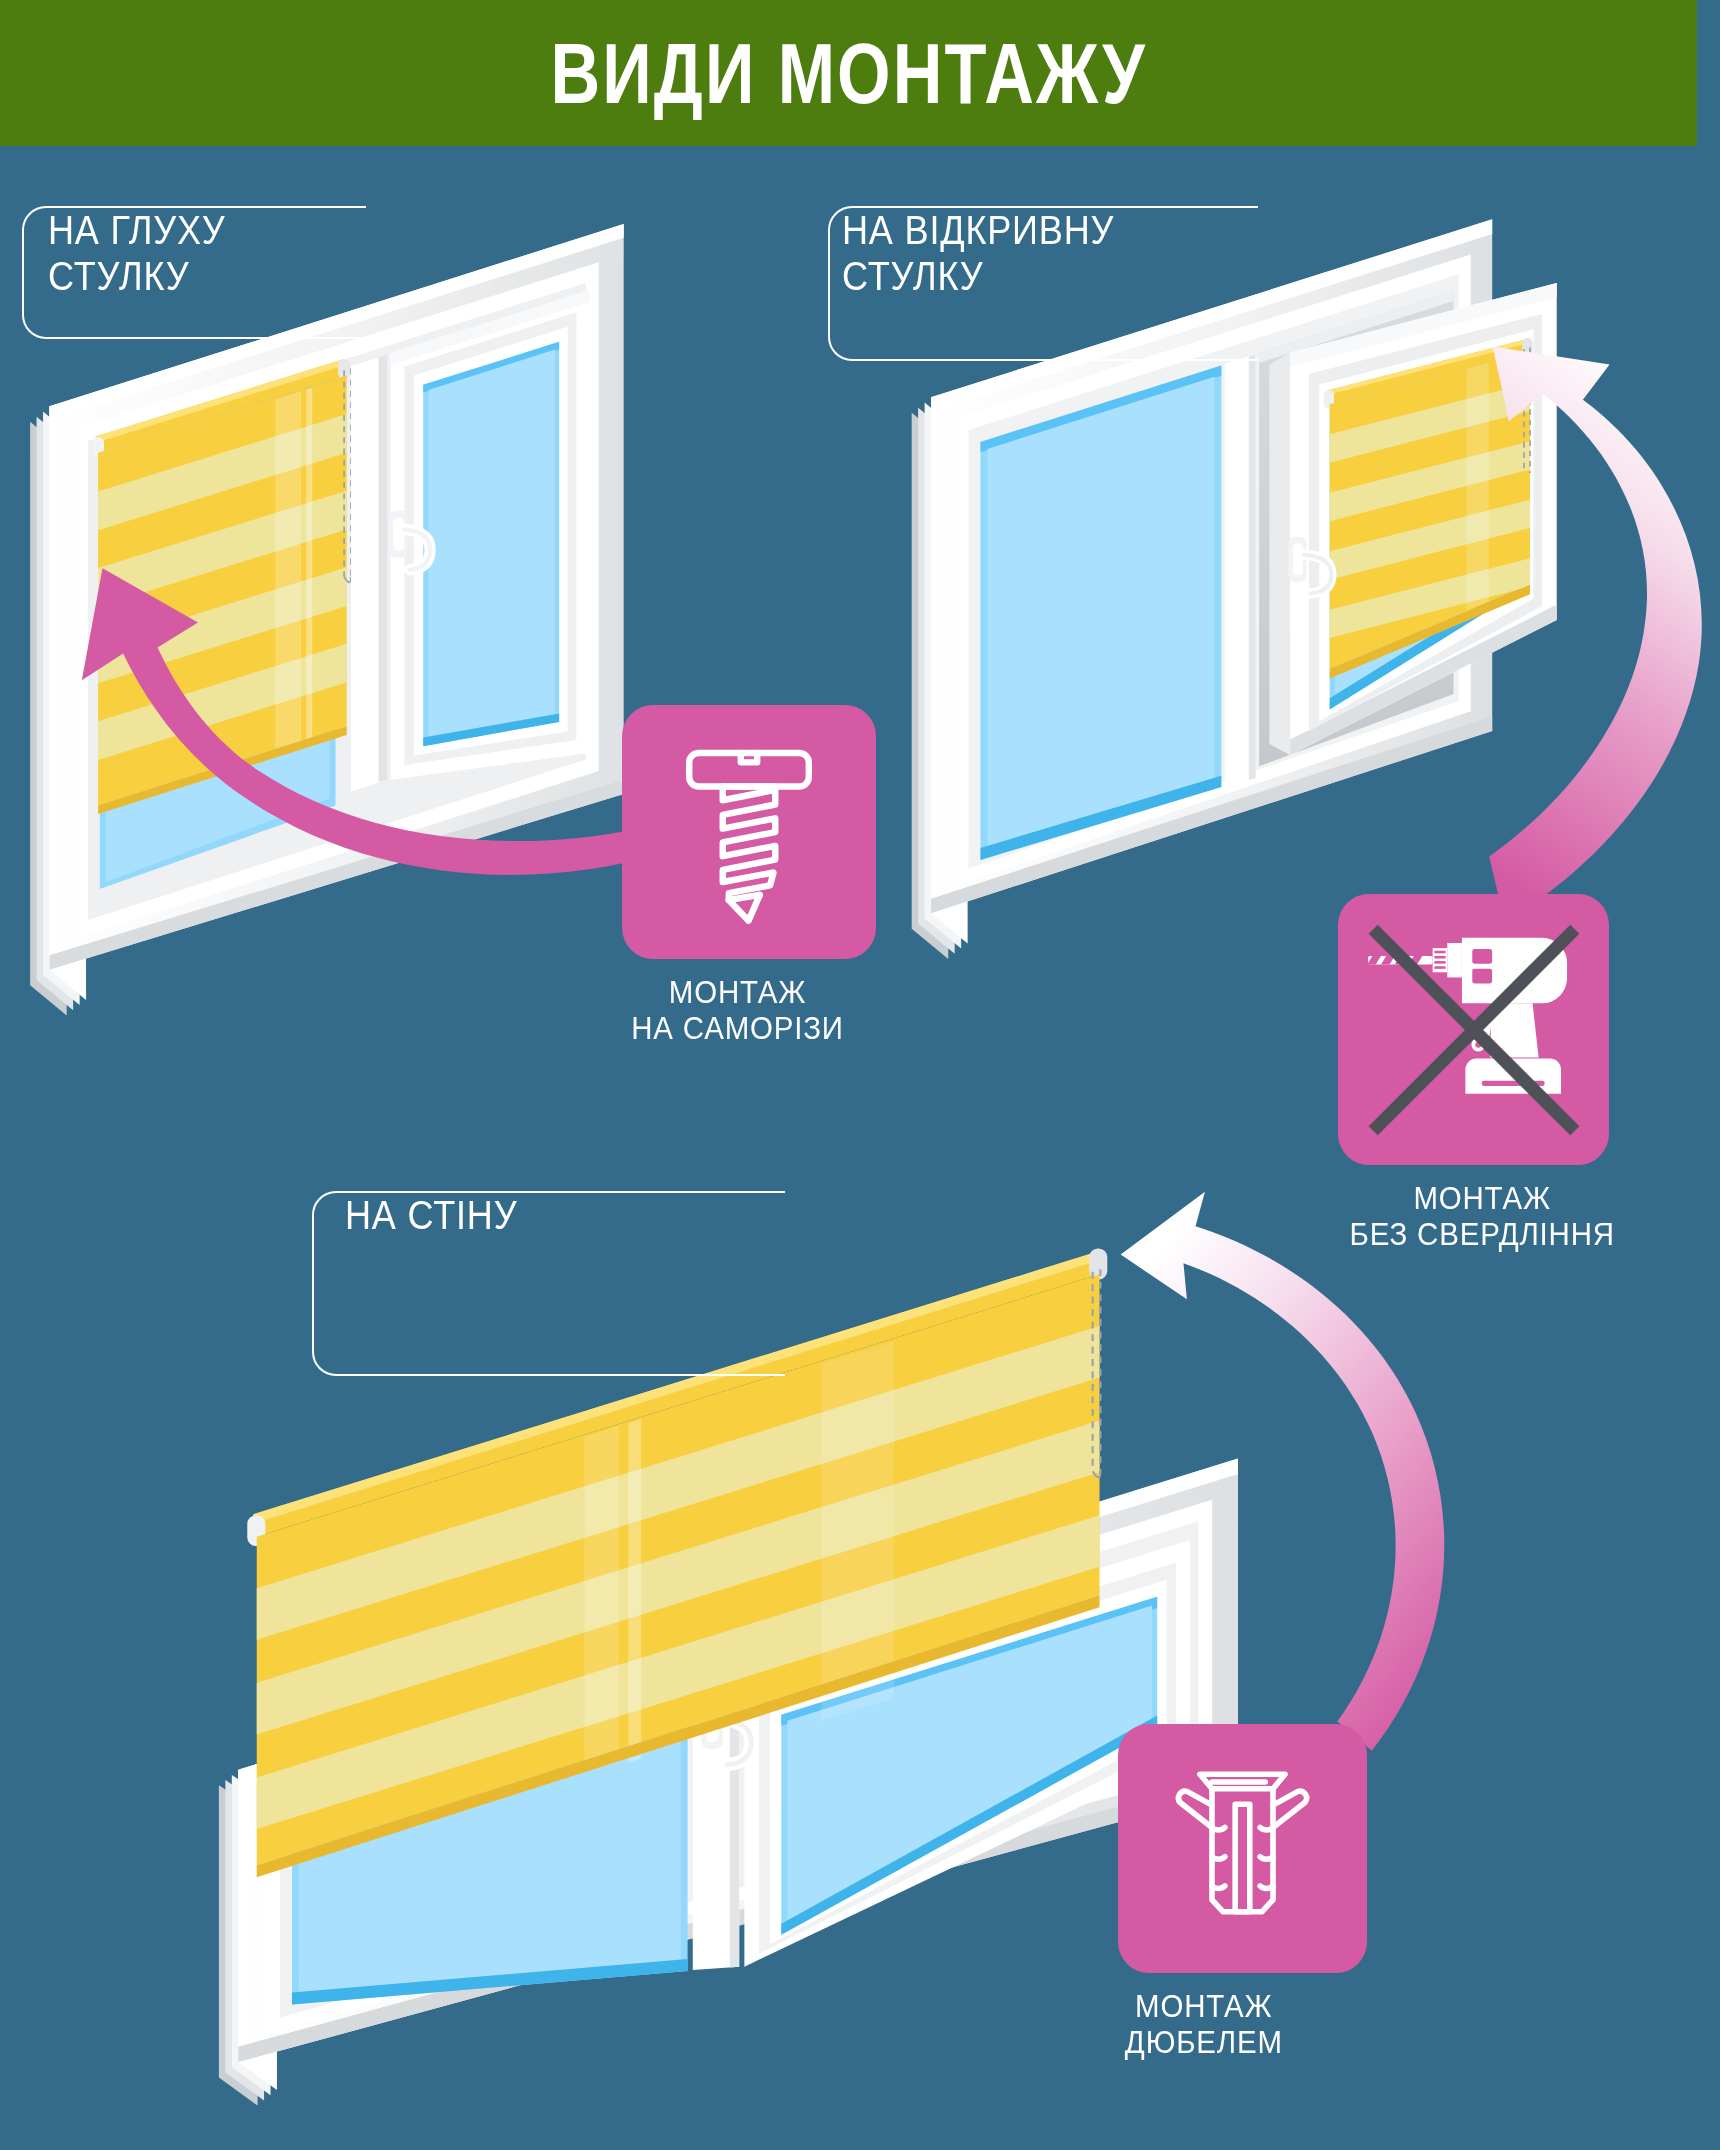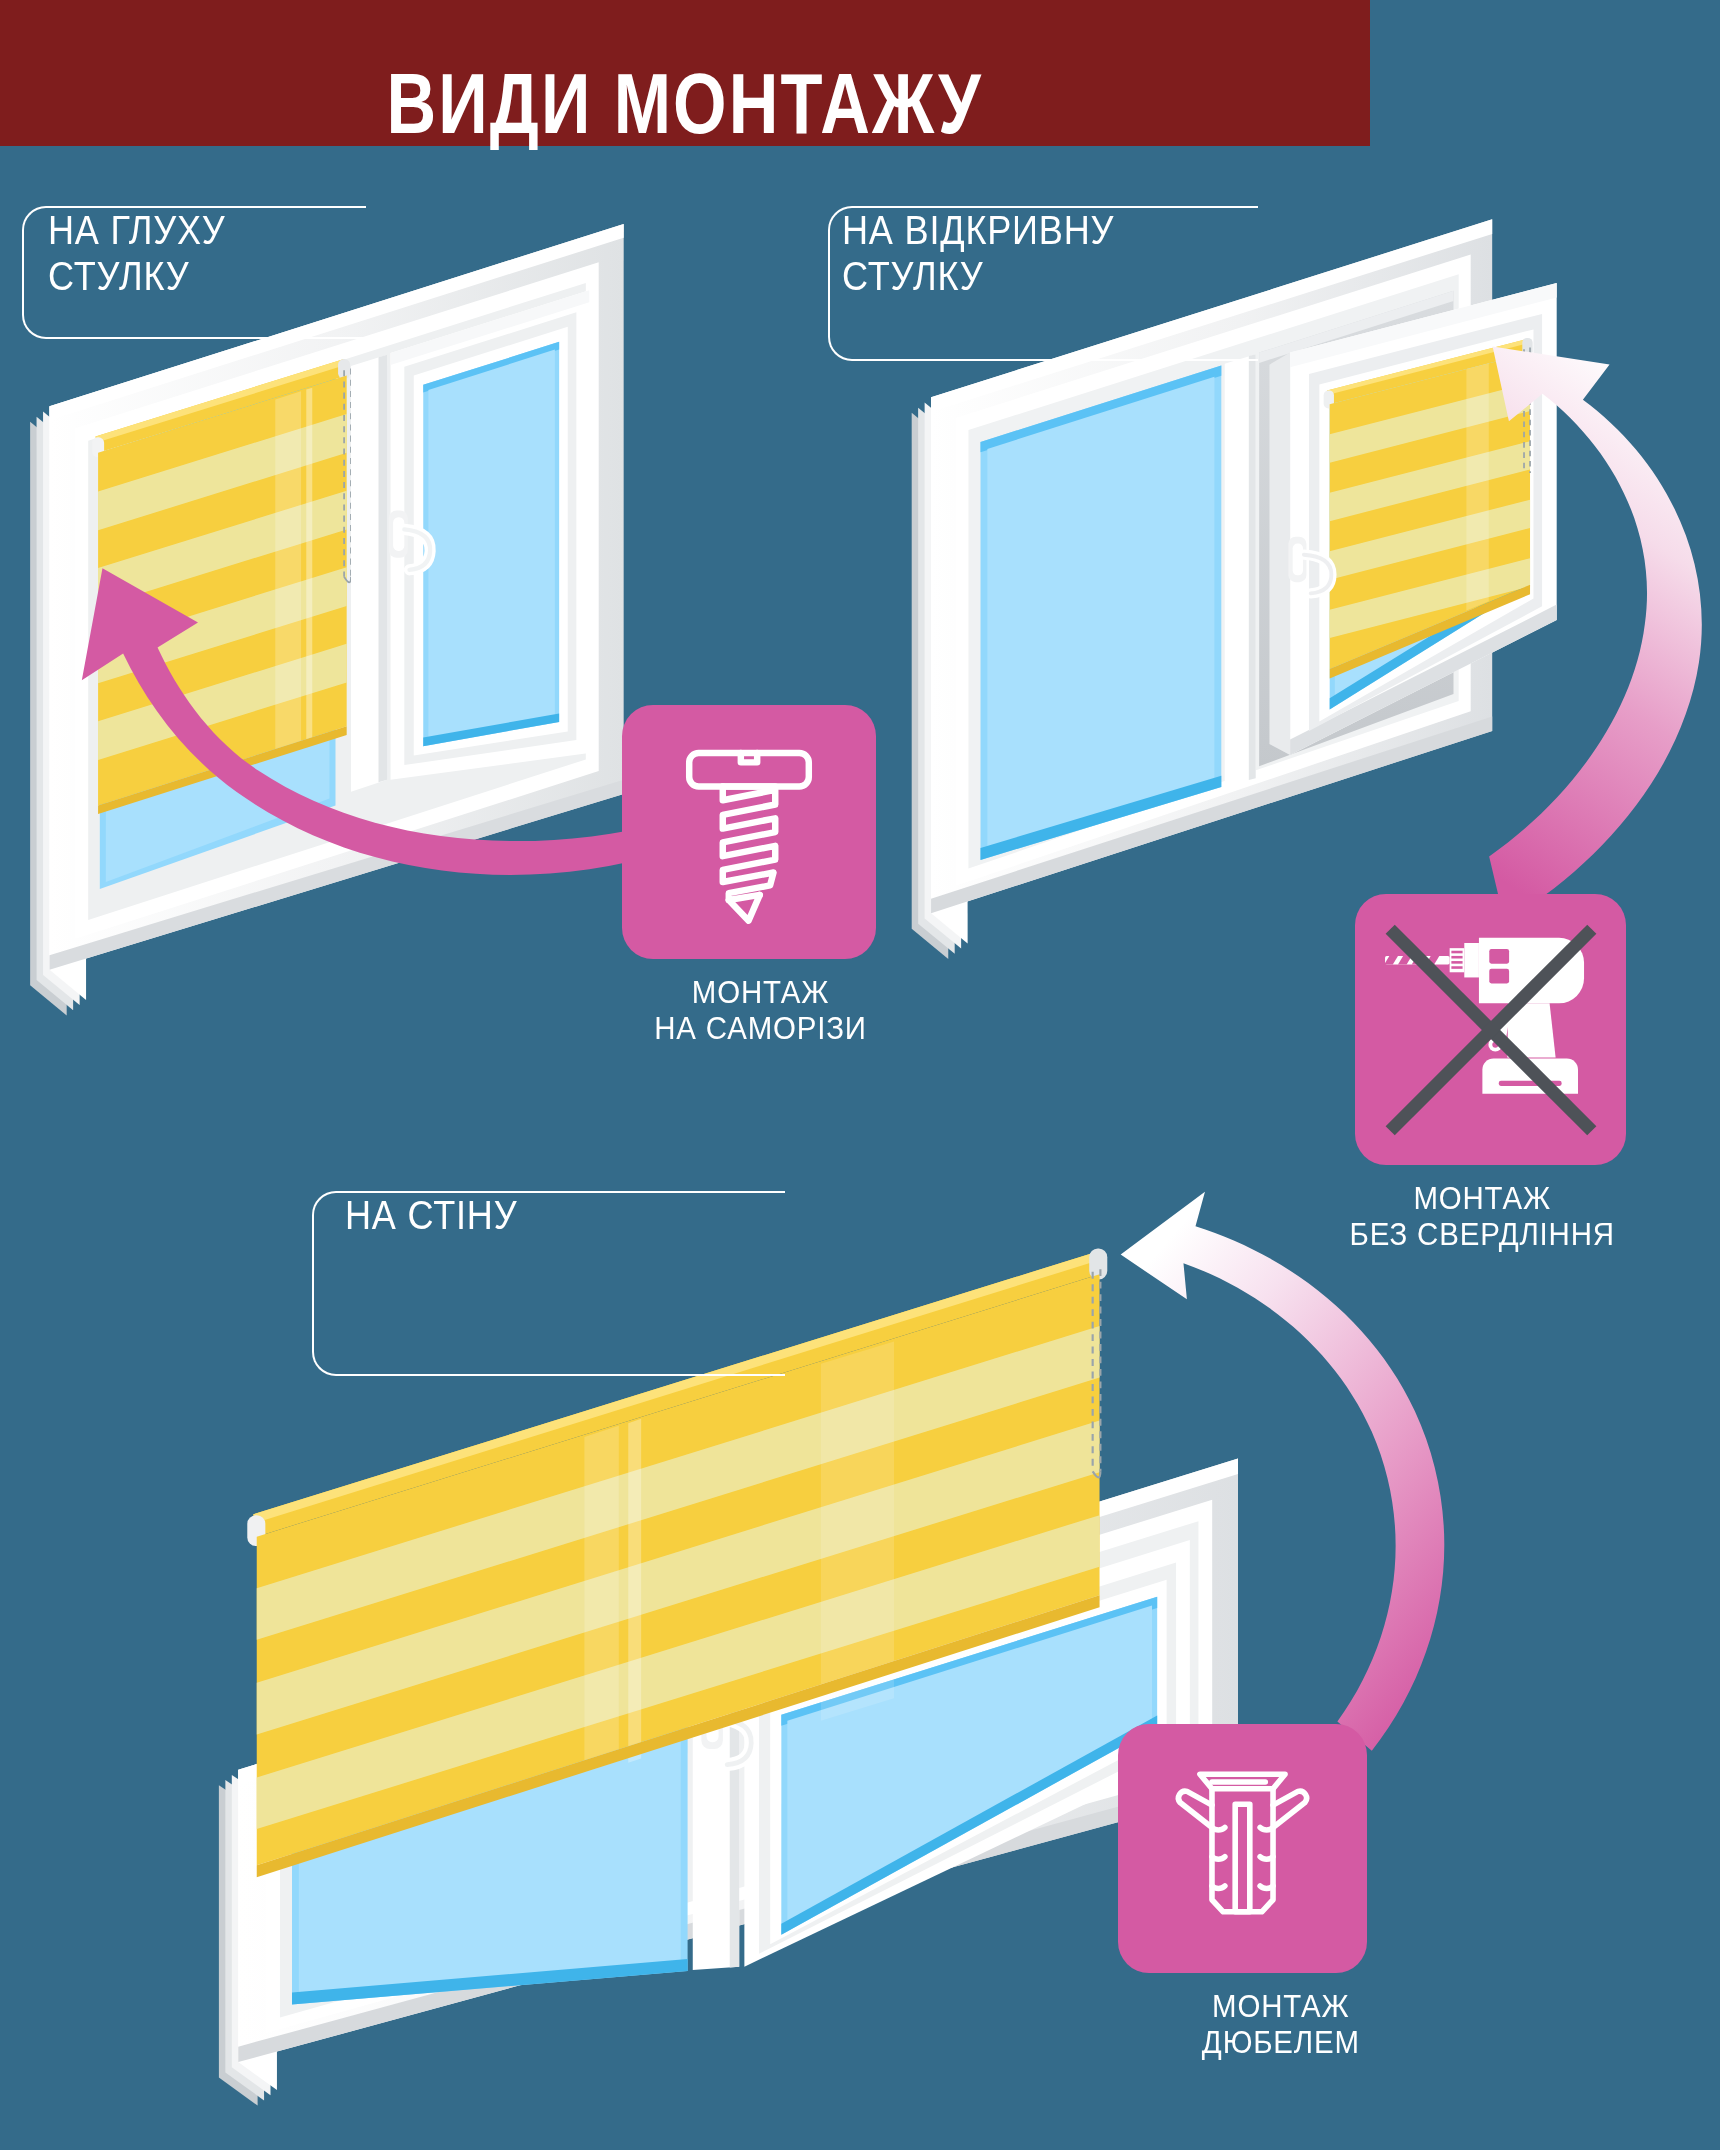--- a/index.html
+++ b/index.html
@@ -6,23 +6,23 @@
   body{
     width:1721px;height:2151px;
     background:#346b8a;
     font-family:"Liberation Sans","DejaVu Sans",sans-serif;
     overflow:hidden;position:relative;
   }
   #stage{position:absolute;inset:0;}
 
   
   .header{
-    position:absolute;left:0;top:0;width:1370px;height:146px;
-    background:#7f1d1d;
-    display:flex;align-items:flex-end;justify-content:center;
+    position:absolute;left:0;top:0;width:1697px;height:146px;
+    background:#4d7c0f;
+    display:flex;align-items:center;justify-content:center;
   }
   .header-title{
     color:#ffffff;
     font-size:86px;
     font-weight:700;
     letter-spacing:2.6px;
     transform:scaleX(.80);
     transform-origin:center;
     white-space:nowrap;
     line-height:1;
@@ -44,21 +44,21 @@
     transform:scaleX(.88);transform-origin:left center;
   }
   #callout-1{left:21.5px;top:206px;width:344px;height:133px;padding-left:24px;
              border-right:none;border-top-right-radius:0;border-bottom-right-radius:0;}
   #callout-2{left:828px;top:206px;width:430px;height:155px;padding-left:12px;
              border-right:none;border-top-right-radius:0;border-bottom-right-radius:0;}
   #callout-3{left:312px;top:1191px;width:473px;height:185px;padding-left:31px;
              border-right:none;border-top-right-radius:0;border-bottom-right-radius:0;}
 
   
-  .tile-wrap{position:absolute;display:flex;flex-direction:column;align-items:flex-end;}
+  .tile-wrap{position:absolute;display:flex;flex-direction:column;align-items:flex-start;}
   .tile{
     border-radius:31px;background:#d45aa3;
     display:flex;align-items:center;justify-content:center;
     position:relative;
   }
   .tile-caption{
     margin-top:14.6px;color:#ffffff;text-align:center;
     font-size:32px;line-height:1.14;font-weight:400;letter-spacing:0.9px;
     white-space:pre-line;
     transform:scaleX(.92);

